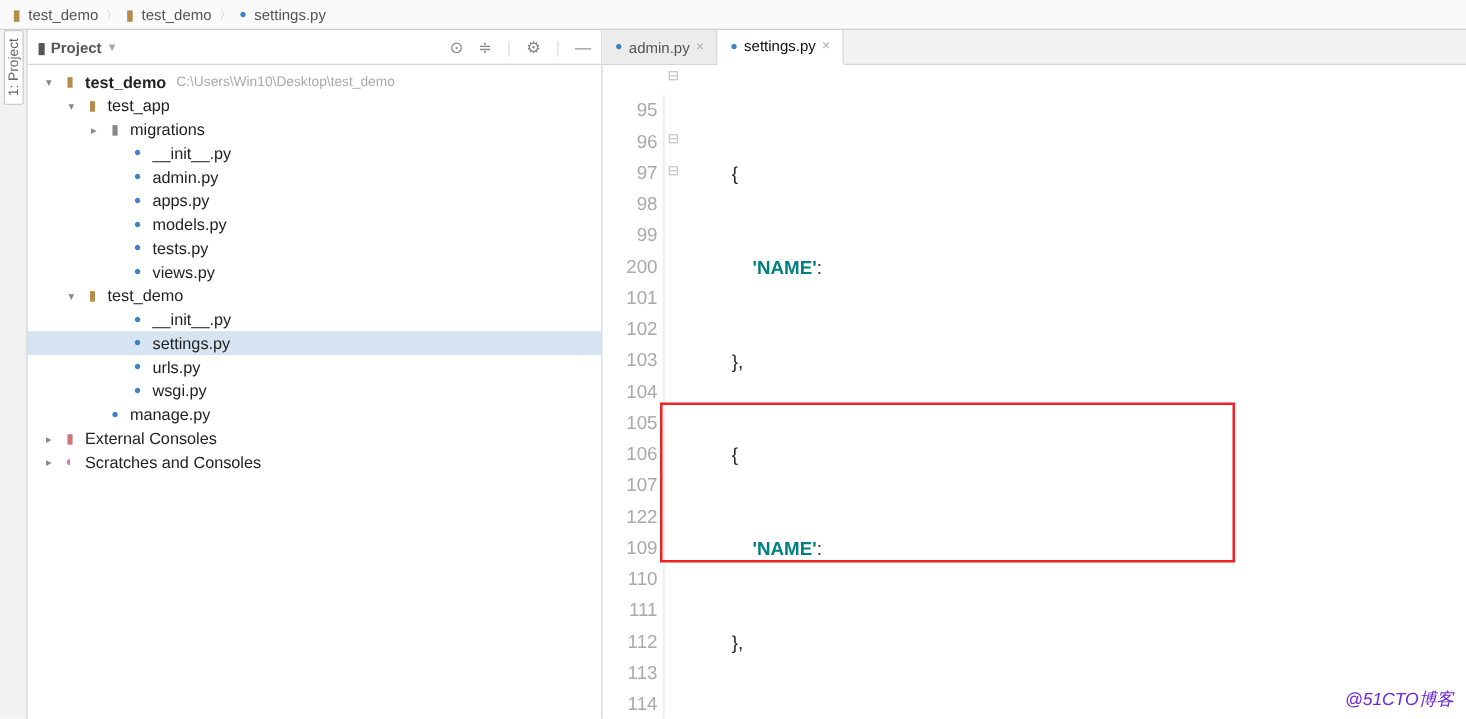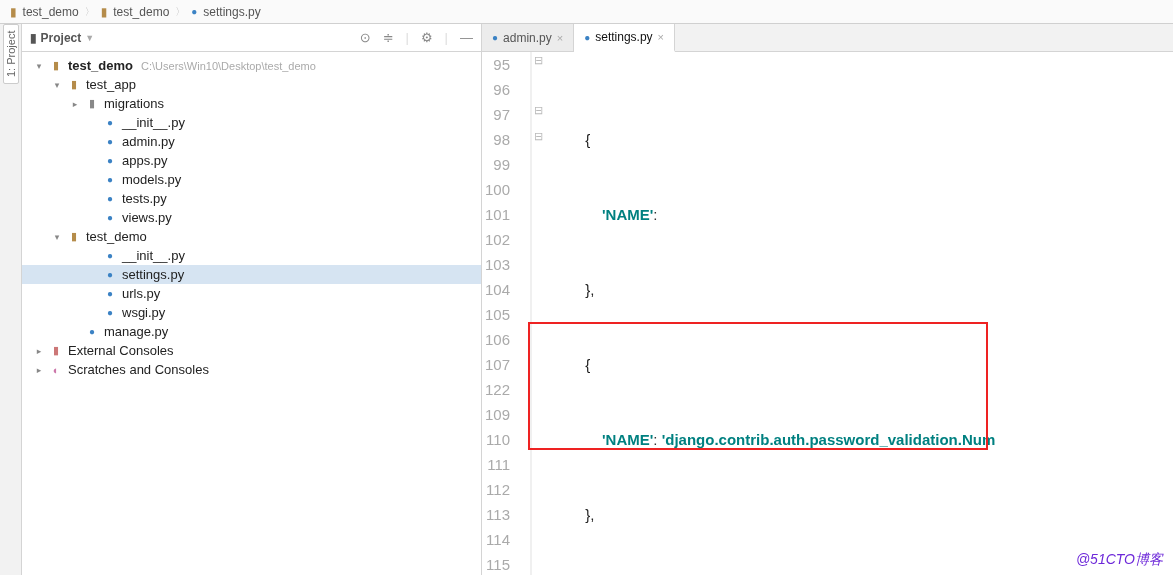--- a/index.html
+++ b/index.html
@@ -30,21 +30,21 @@
 .ico-pkg { color:#888; }
 .ico-py { color:#3b82c4; font-weight:bold; font-size:10px; }
 .tree-label { color:#222; }
 .tree-hint { color:#aaa; margin-left:4px; font-size:11px; }
 .editor { flex:1; display:flex; flex-direction:column; }
 .tabs { height:28px; display:flex; border-bottom:1px solid #d4d4d4; background:#f2f2f2; }
 .tab { display:flex; align-items:center; padding:0 10px; gap:5px; border-right:1px solid #d4d4d4; font-size:12px; cursor:pointer; background:#ececec; color:#555; }
 .tab.active { background:#fff; border-bottom:2px solid #fff; margin-bottom:-1px; color:#111; }
 .tab .close { color:#aaa; font-size:11px; }
 .code-area { flex:1; display:flex; font-family:"Consolas","Monaco",monospace; font-size:15px; position:relative; overflow:hidden; }
-.gutter { width:50px; padding-right:20px; text-align:right; color:#aaa; background:#fff; border-right:2px solid #f0f0f0; line-height:25px; }
+.gutter { width:50px; padding-right:4px; text-align:right; color:#aaa; background:#fff; border-right:2px solid #f0f0f0; line-height:25px;margin-top:24px; }
 .fold-col { width:12px; background:#fff; position:relative; }
 .fold-mark { position:absolute; left:2px; color:#bbb; font-size:11px; }
 .code { flex:1; line-height:25px; padding-left:8px; white-space:pre; position:relative; }
 .line { height:25px; display:flex; align-items:center; }
 .tok-str-b { color:#008080; font-weight:bold; }
 .tok-ident { color:#222; }
 .red-box { position:absolute; border:2px solid #e22; pointer-events:none; }
 .watermark { position:absolute; right:10px; bottom:6px; color:#6d28d9; font-size:14px; font-style:italic; pointer-events:none; }
 </style>
 </head>
@@ -187,21 +187,21 @@
         </div>
     </div>
 
     <div class="code-area">
       <div class="gutter">
         <div>95</div>
           <div>96</div>
           <div>97</div>
           <div>98</div>
           <div>99</div>
-          <div>100</div>
+          <div>200</div>
           <div>101</div>
           <div>102</div>
           <div>103</div>
           <div>104</div>
           <div>105</div>
           <div>106</div>
           <div>107</div>
           <div>122</div>
           <div>109</div>
           <div>110</div>
@@ -215,21 +215,21 @@
         <div class="fold-mark" style="top:2px">⊟</div>
         <div class="fold-mark" style="top:52px">⊟</div>
         <div class="fold-mark" style="top:78px">⊟</div>
       </div>
       <div class="code">
         <div class="red-box" style="top:270px; left:-16px; width:460px; height:128px"></div>
         <div class="line"><span class="tok-ident">        {</span></div>
         <div class="line"><span>            </span><span class="tok-str-b">'NAME'</span><span>: </span></div>
         <div class="line"><span class="tok-ident">        },</span></div>
         <div class="line"><span class="tok-ident">        {</span></div>
-        <div class="line"><span>            </span><span class="tok-str-b">'NAME'</span><span>: </span><span class="tok-str-b">'django.contrib.auth.password_validation.Num</span></div>
+        <div class="line"><span>            </span><span class="tok-str-b">'NAME'</span><span>: </span></div>
         <div class="line"><span class="tok-ident">        },</span></div>
         
         
         
         
         
         
         
         
         

